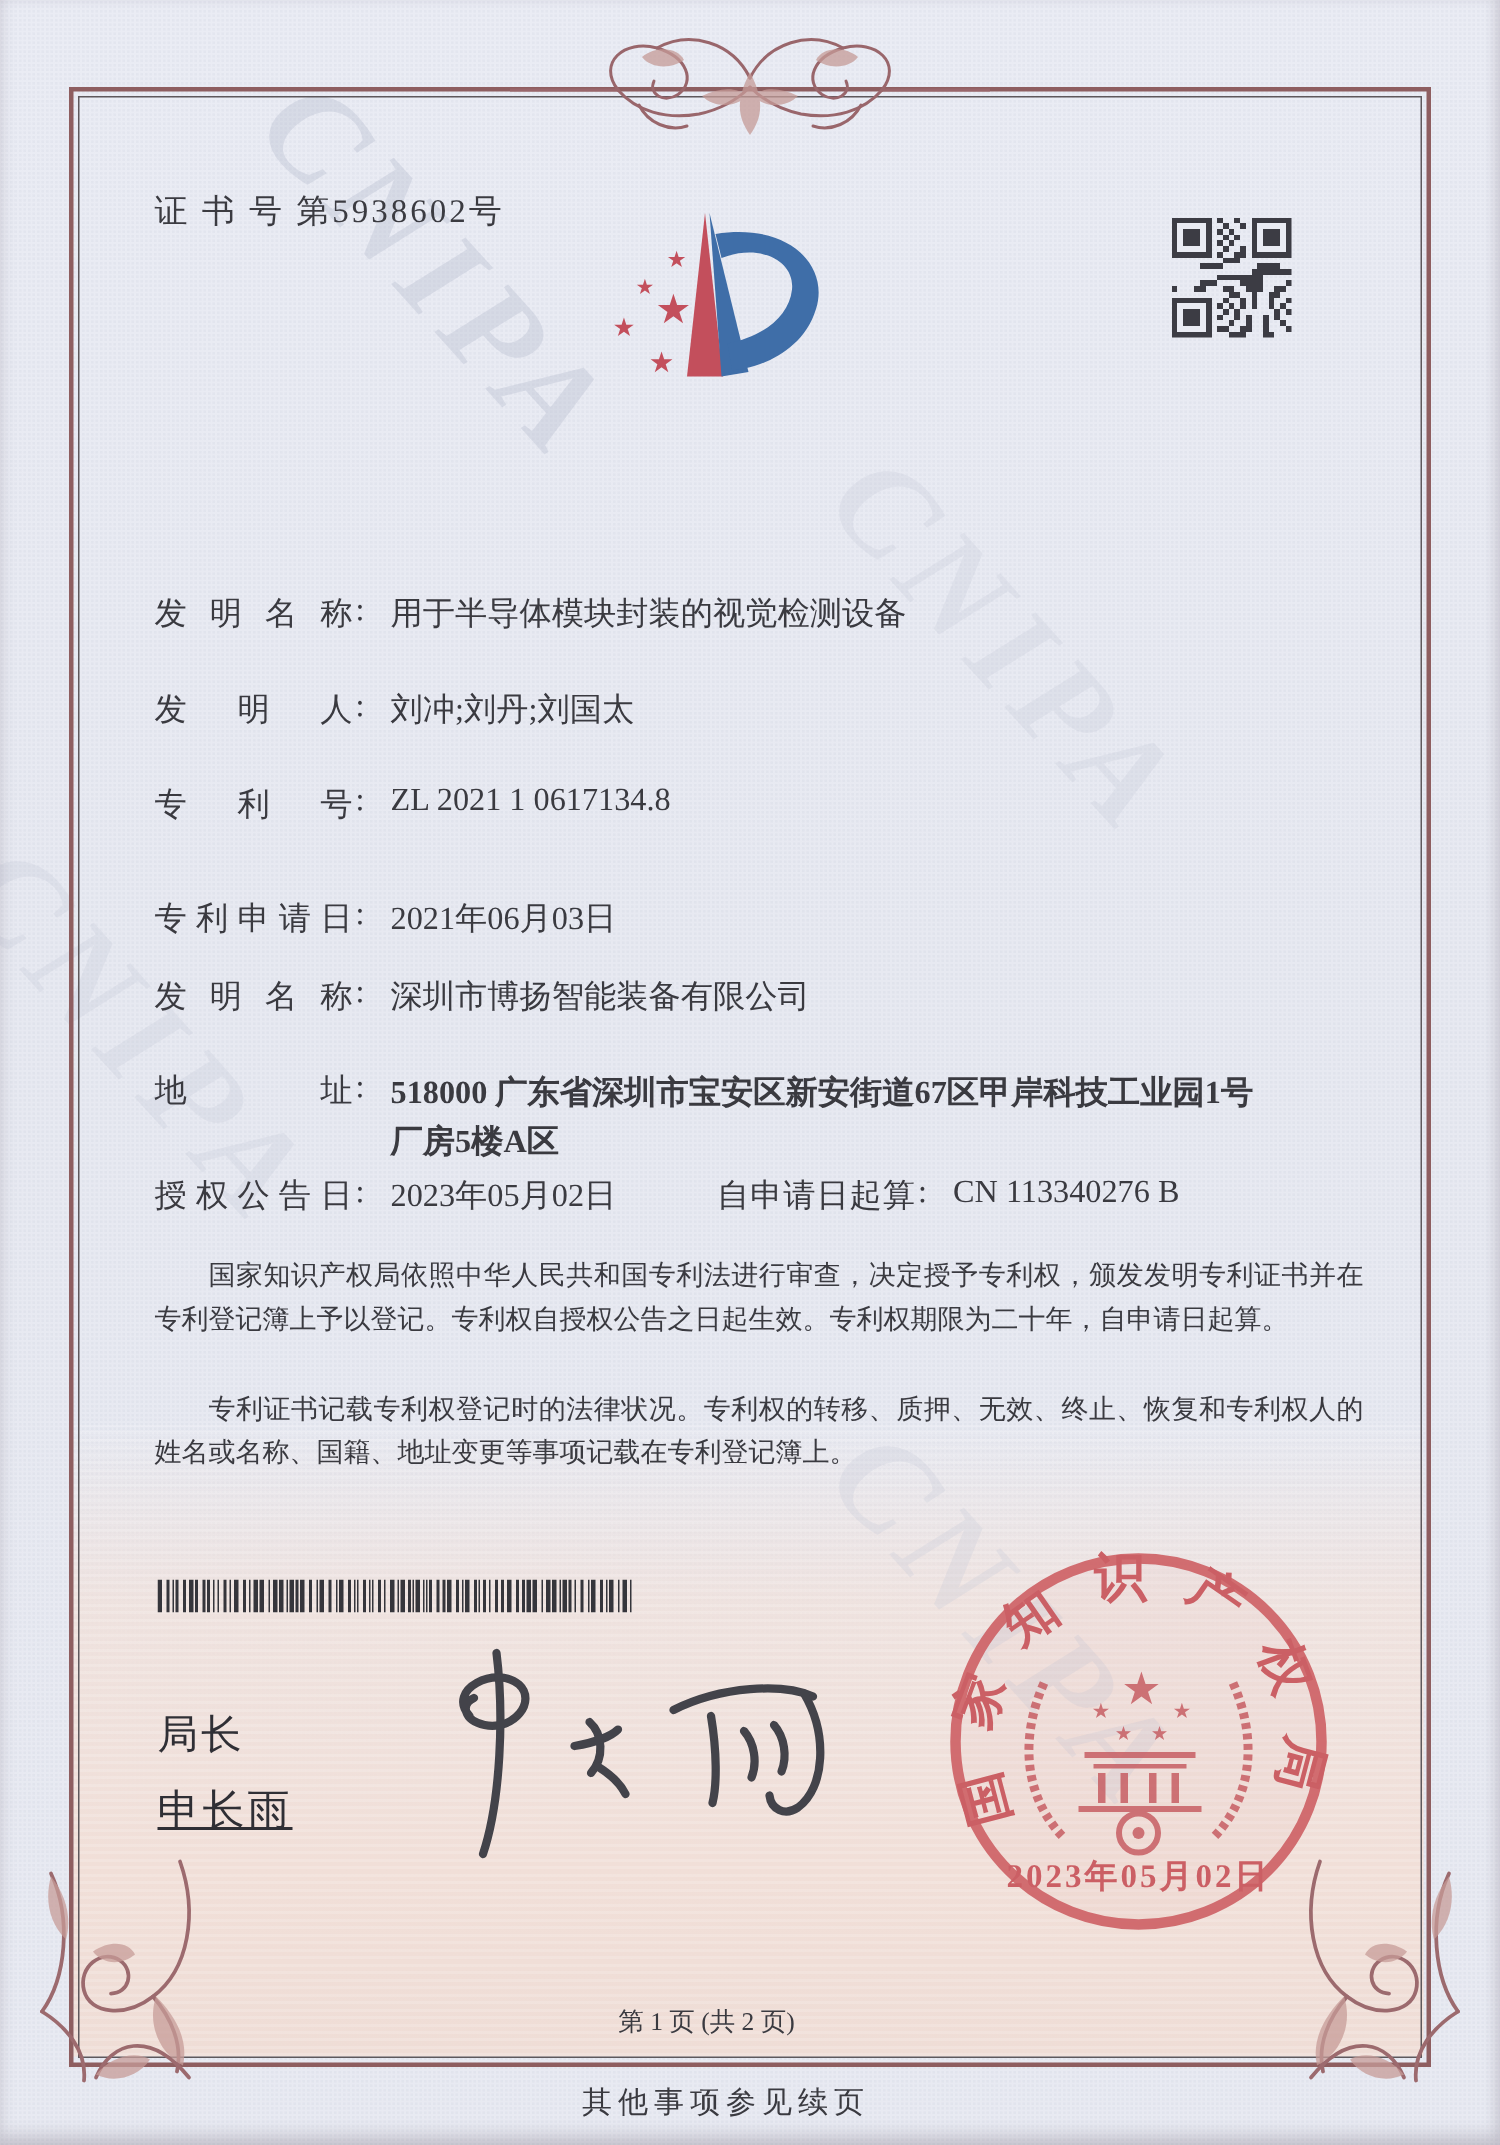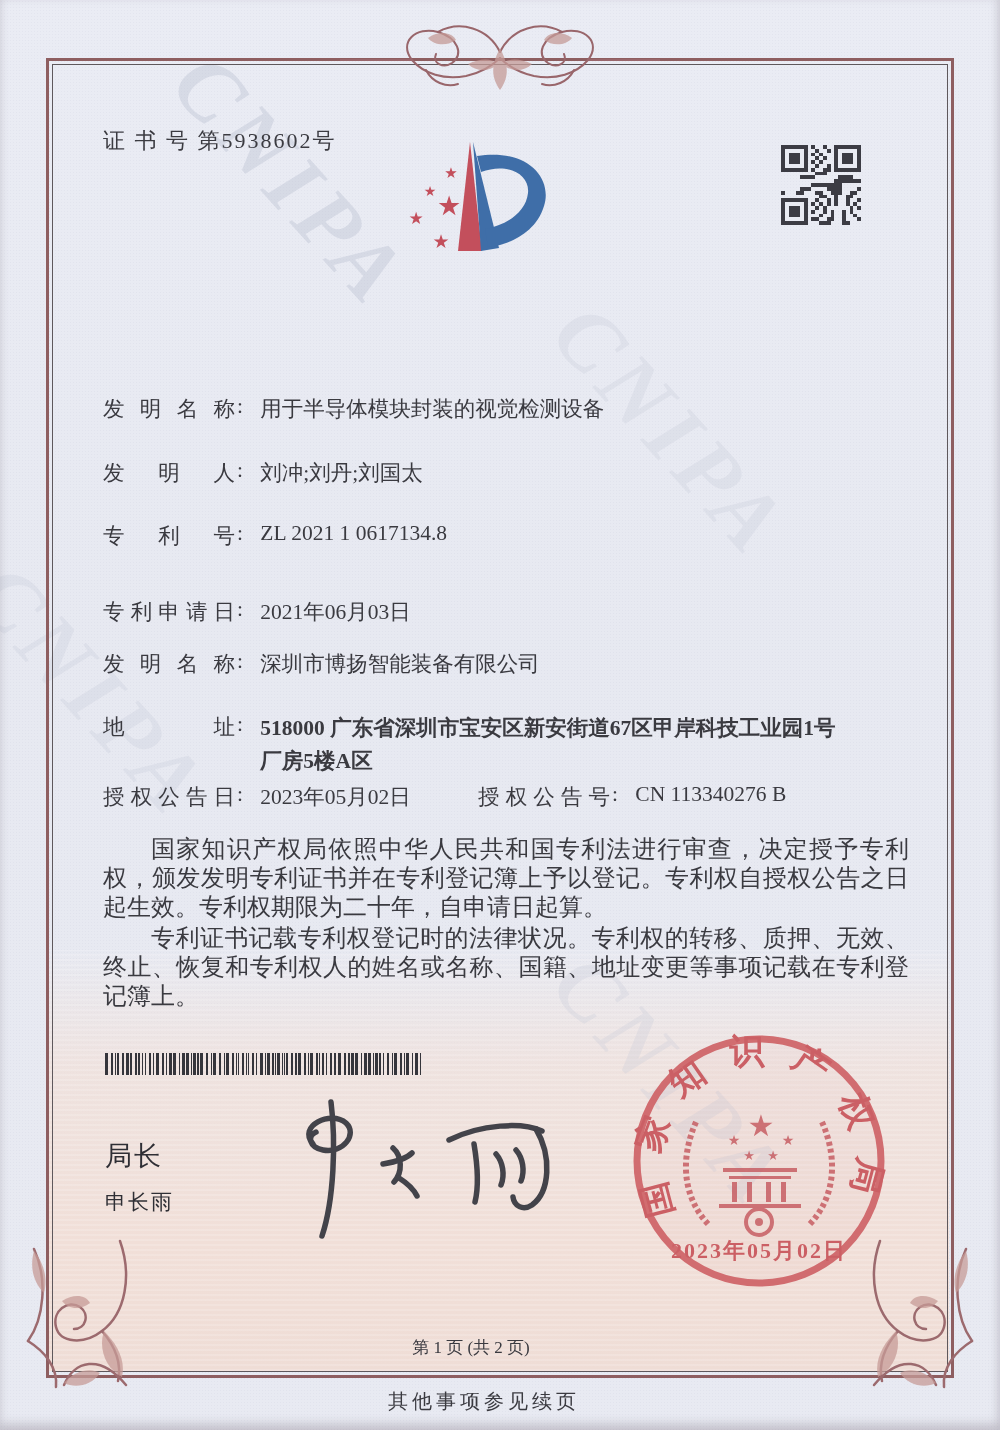--- a/index.html
+++ b/index.html
@@ -45,27 +45,27 @@
   }
   
   .field-row{position:absolute;left:103px;font-size:21.5px;color:#3a3a40;white-space:nowrap;}
   .flabel{display:inline-block;width:132px;text-align:justify;text-align-last:justify;vertical-align:top;}
   .fcolon{display:inline-block;margin:0 2px 0 2px;vertical-align:top;}
   .fvalue{display:inline-block;margin-left:10px;vertical-align:top;}
   .fvalue.wrap{white-space:normal;width:585px;line-height:33px;font-weight:bold;}
   .pair2{position:absolute;left:375px;top:0;}
   
   .para{
-    position:absolute;left:103px;width:806px;font-size:24px;line-height:29px;color:#3a3a40;
-    text-align:justify;text-indent:2em;margin:0;font-family:Liberation Mono, monospace;
+    position:absolute;left:103px;width:806px;font-size:18px;line-height:29px;color:#3a3a40;
+    text-align:justify;text-indent:2em;margin:0;
   }
   
   .barcode{position:absolute;left:105px;top:1053px;width:320px;height:22px;}
   .director-title{position:absolute;left:105px;top:1138px;font-family:"Liberation Sans",sans-serif;font-size:27px;color:#2f2f35;letter-spacing:2px;}
-  .director-name{position:absolute;left:105px;top:1188px;font-family:"Liberation Sans",sans-serif;font-size:21px;color:#2f2f35;letter-spacing:2px;}
+  .director-name{position:absolute;left:105px;top:1188px;font-family:"Liberation Sans",sans-serif;font-size:28px;color:#2f2f35;letter-spacing:2px;text-decoration:underline;}
   .signature{position:absolute;left:235px;top:1092px;width:330px;height:150px;}
   .seal{position:absolute;left:628px;top:1030px;width:262px;height:262px;opacity:.93;}
   .page-number{position:absolute;left:46px;top:1336px;width:850px;text-align:center;font-size:17px;color:#3a3a40;}
   .footer-note{position:absolute;left:0;top:1388px;width:920px;text-align:center;font-size:20px;color:#3a3a40;letter-spacing:4px;padding-left:24px;}
 </style>
 </head>
 <body>
 
 <div class="page">
 
@@ -281,21 +281,21 @@
     <span class="fvalue">深圳市博扬智能装备有限公司</span>
   </div>
   <div class="field-row" style="top:712px;">
     <span class="flabel">地址</span><span class="fcolon">:</span>
     <span class="fvalue wrap">518000 广东省深圳市宝安区新安街道67区甲岸科技工业园1号厂房5楼A区</span>
   </div>
   <div class="field-row" style="top:782px;">
     <span class="flabel">授权公告日</span><span class="fcolon">:</span>
     <span class="fvalue">2023年05月02日</span>
     <span class="pair2">
-      <span class="flabel">授权公告号</span><span class="fcolon">:</span>
+      <span class="flabel">自申请日起算</span><span class="fcolon">:</span>
       <span class="fvalue">CN 113340276 B</span>
     </span>
   </div>
 
   <p class="para" style="top:836px;">国家知识产权局依照中华人民共和国专利法进行审查，决定授予专利权，颁发发明专利证书并在专利登记簿上予以登记。专利权自授权公告之日起生效。专利权期限为二十年，自申请日起算。</p>
   <p class="para" style="top:925px;">专利证书记载专利权登记时的法律状况。专利权的转移、质押、无效、终止、恢复和专利权人的姓名或名称、国籍、地址变更等事项记载在专利登记簿上。</p>
 
   <div class="barcode">
     <svg width="320" height="22" viewBox="0 0 320 22" preserveAspectRatio="none">
         <rect x="0" y="0" width="3" height="22" fill="#35353b"></rect>

